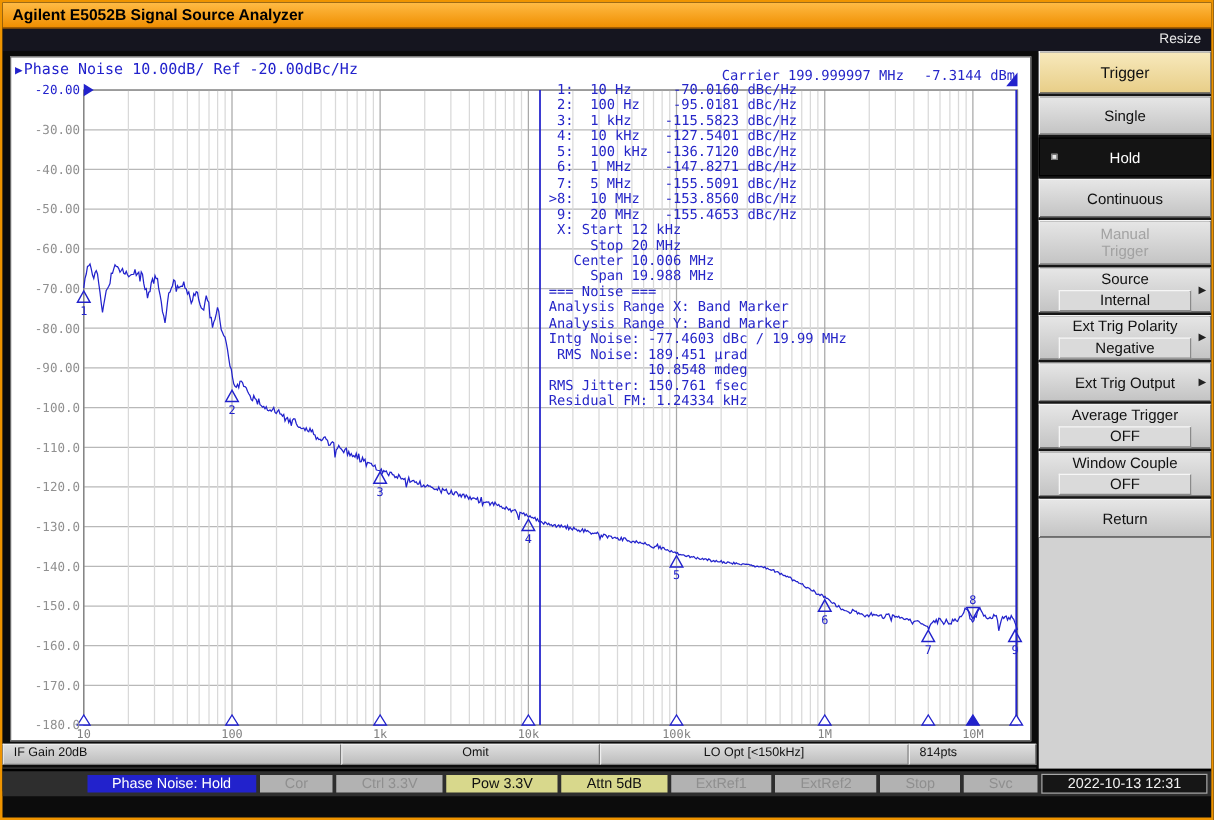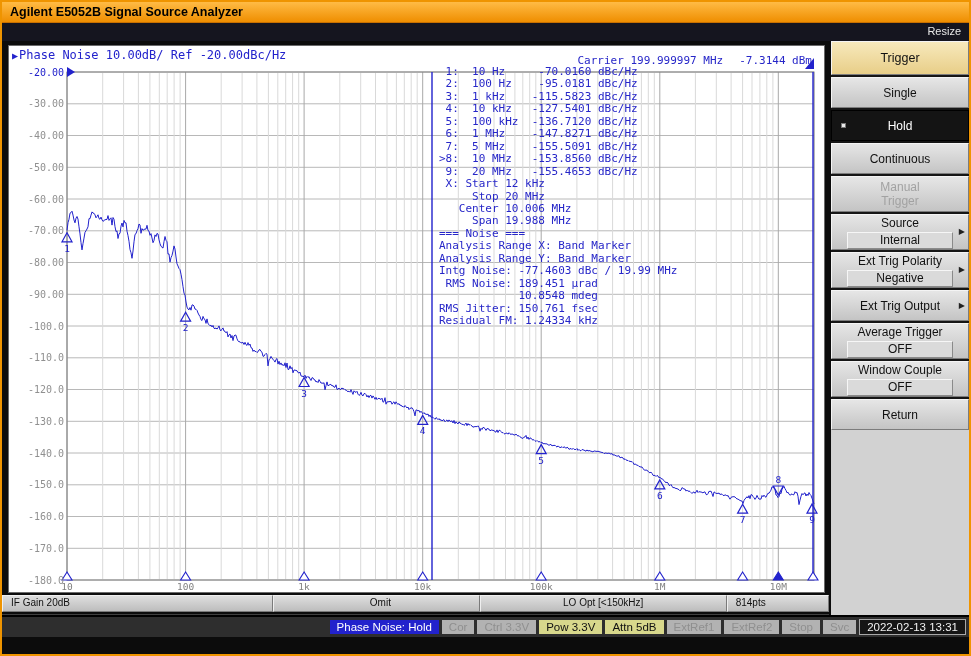--- a/index.html
+++ b/index.html
@@ -52,21 +52,21 @@
   .skey.selected{background:#141414;color:#fff;border-color:#000;}
   .skey .bullet{position:absolute;left:9px;top:50%;width:5px;height:5px;margin-top:-3px;
                 background:#e8e8e8;border:1px solid #777;}
   .skey .val{display:block;width:78%;margin-top:2px;background:#dadada;font-size:12px;line-height:15px;
              border-top:1px solid #f6f6f6;border-left:1px solid #f6f6f6;
              border-right:1px solid #8a8a8a;border-bottom:1px solid #8a8a8a;}
   .skey .arrow{position:absolute;right:3px;top:50%;margin-top:-5px;font-size:8px;color:#222;}
   
   .statusbar{position:absolute;left:0;top:613px;width:967px;height:22px;background:#2e2e2e;border-top:2px solid #000;
              display:flex;justify-content:flex-end;align-items:center;gap:3px;padding:0 3px;font-size:11.5px;}
-  .sseg{padding:1px 7px;white-space:nowrap;}
+  .sseg{padding:1px 20px;white-space:nowrap;}
   .sseg.active-blue{background:#2222cc;color:#fff;}
   .sseg.disabled{background:#b2b2b2;color:#8f8f8f;}
   .sseg.on-yellow{background:#d8d88c;color:#111;}
   .sseg.clock{background:#161616;color:#f0f0f0;border:1px solid #a8a8a8;}
 </style>
 </head>
 <body>
 
 <div class="frame">
 
@@ -287,16 +287,16 @@
   <div class="statusbar" id="statusbar">
       <span class="sseg active-blue">Phase Noise: Hold</span>
       <span class="sseg disabled">Cor</span>
       <span class="sseg disabled">Ctrl  3.3V</span>
       <span class="sseg on-yellow">Pow  3.3V</span>
       <span class="sseg on-yellow">Attn 5dB</span>
       <span class="sseg disabled">ExtRef1</span>
       <span class="sseg disabled">ExtRef2</span>
       <span class="sseg disabled">Stop</span>
       <span class="sseg disabled">Svc</span>
-      <span class="sseg clock">2022-02-13 13:31</span>
+      <span class="sseg clock">2022-10-13 12:31</span>
     </div>
 
 </div>
 
 </body></html>

